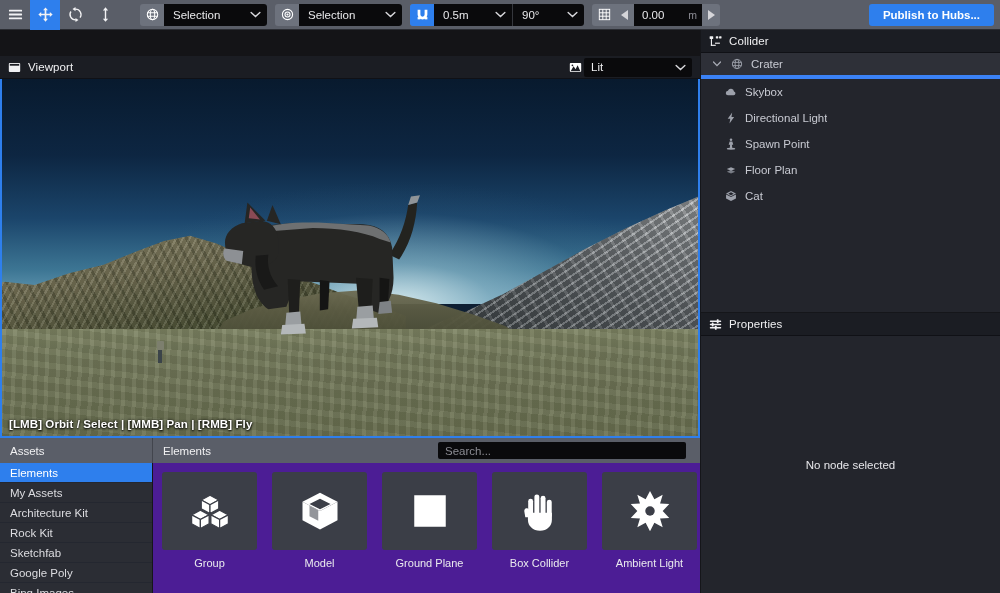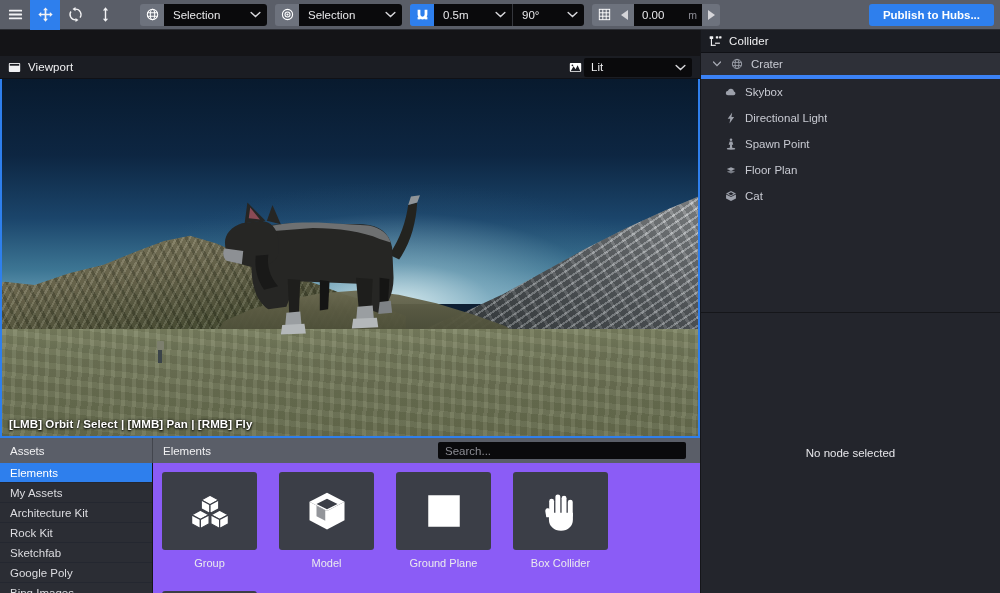--- a/index.html
+++ b/index.html
@@ -223,22 +223,22 @@
     border-right: 1px solid #15161a;
     overflow: hidden;
   }
   .cat-item {
     height: 20px; display:flex; align-items:center;
     padding-left: 10px; font-size: 11.5px; color: #dcdce0;
     border-bottom: 1px solid #242730;
   }
   .cat-item.sel { background: #2e7fed; color: #fff; }
   .asset-grid {
-    flex:1; background:#8b5cf6;
-    display:flex; gap: 22px; padding: 9px 0 0 9px;
+    flex:1; background:#4c1d95;
+    display:flex; gap: 15px; padding: 9px 0 0 9px;
     overflow:hidden;
     align-content: flex-start; flex-wrap: wrap;
   }
   .asset-card { width: 95px; display:flex; flex-direction:column; align-items:center; }
   .asset-thumb {
     width: 95px; height: 78px;
     background: #3b3e47;
     border-radius: 3px;
     display:flex; align-items:center; justify-content:center;
     color:#fff;
@@ -685,19 +685,34 @@
               </g>
                   <path d="M8 3.1 11.6 5 8 6.9 4.4 5Z" fill="#23252c"></path>
                 </svg>
             </span>
             <span class="hlbl">Cat</span>
           </div>
         </div>
       </div>
 
       <div class="properties">
+        <div class="panel-head">
+          <span>
+            <svg width="13" height="13" viewBox="0 0 16 16">
+                <g fill="currentColor">
+              <rect x="1" y="3" width="14" height="1.8" rx=".6"></rect>
+                  <rect x="9.6" y="1.4" width="2.2" height="5" rx=".7"></rect>
+              <rect x="1" y="7.1" width="14" height="1.8" rx=".6"></rect>
+                  <rect x="3.4" y="5.5" width="2.2" height="5" rx=".7"></rect>
+              <rect x="1" y="11.2" width="14" height="1.8" rx=".6"></rect>
+                  <rect x="7.2" y="9.6" width="2.2" height="5" rx=".7"></rect>
+            </g>
+              </svg>
+          </span>
+          <span class="ttl">Properties</span>
+        </div>
         <div class="prop-body">
           <div class="prop-empty">No node selected</div>
         </div>
       </div>
     </div>
   </div>
 </div>
 
 </body></html>

